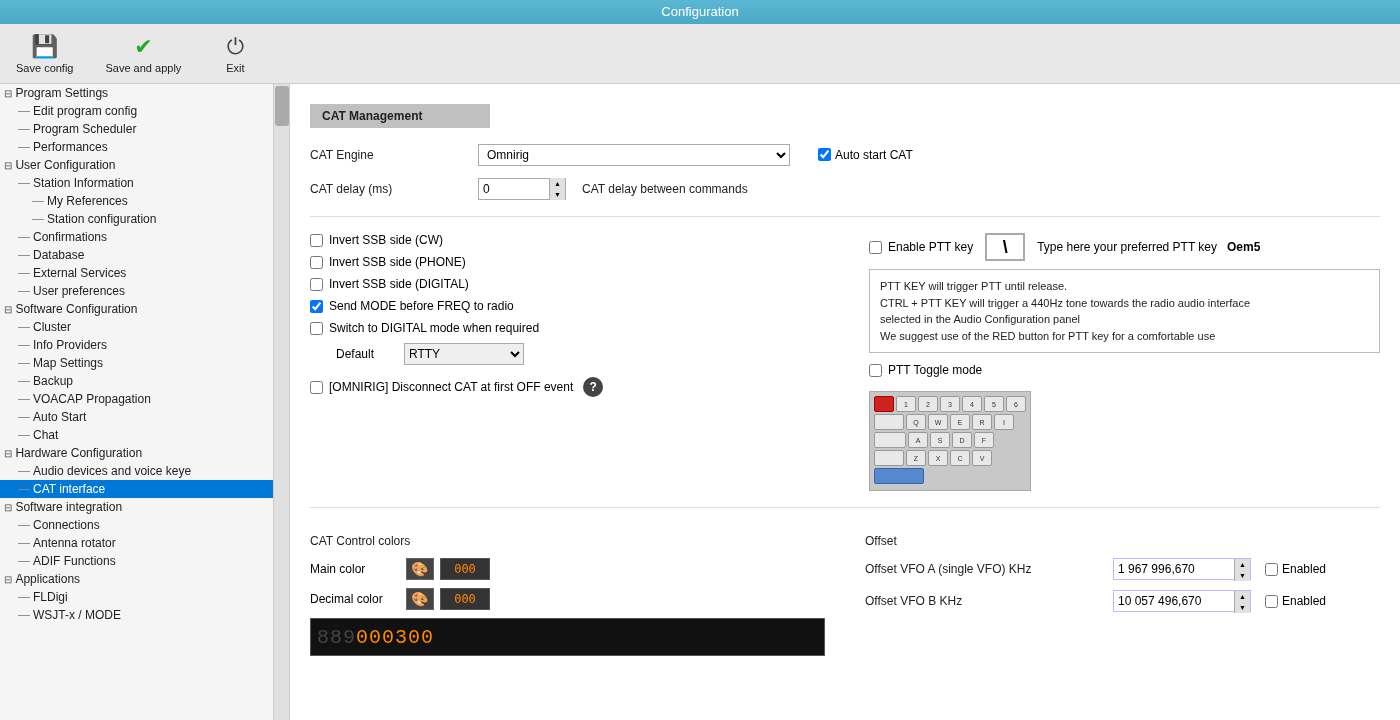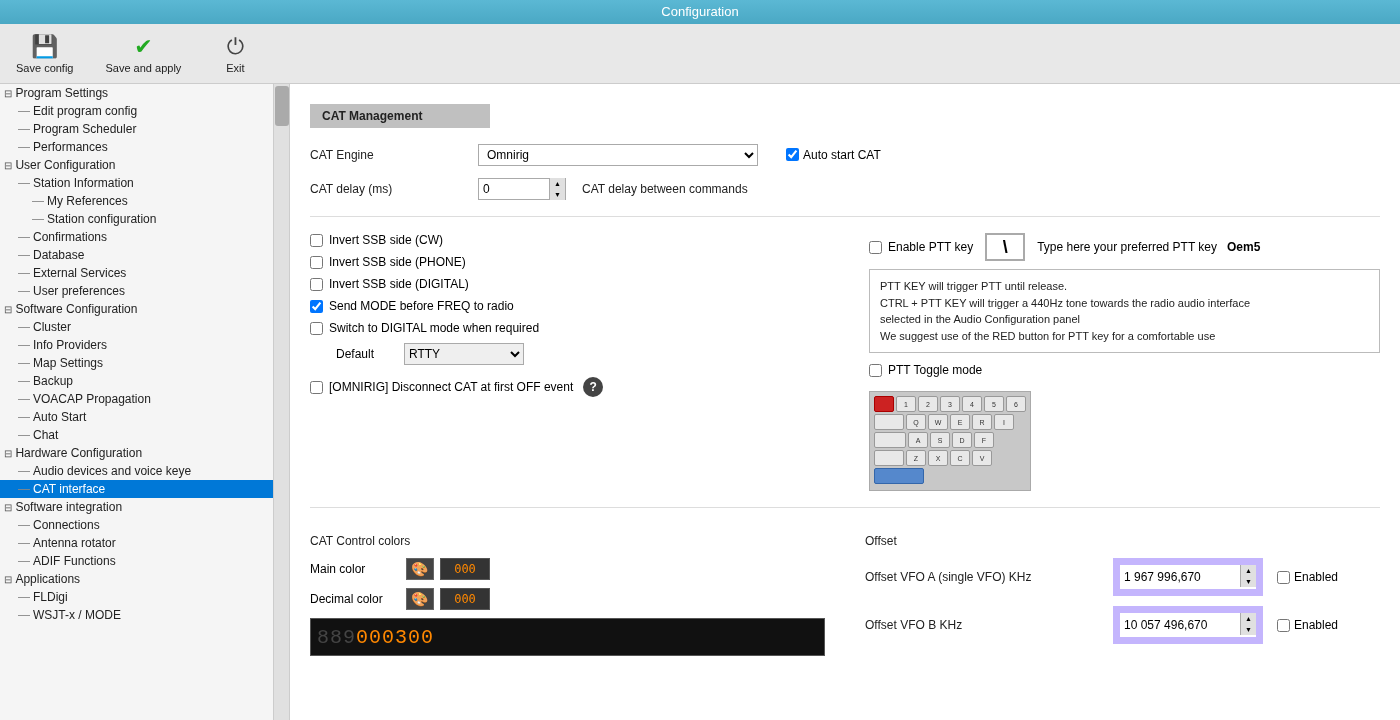--- a/index.html
+++ b/index.html
@@ -96,21 +96,21 @@
       display: flex;
       align-items: center;
       margin-bottom: 12px;
       gap: 8px;
     }
     .form-label {
       min-width: 160px;
       color: #222;
     }
     .form-select {
-      width: 280px;
+      width: 312px;
       padding: 2px 4px;
       border: 1px solid #aaa;
       background: white;
       font-size: 12px;
       height: 22px;
     }
     .checkbox-row {
       display: flex;
       align-items: center;
       margin-bottom: 8px;
@@ -270,22 +270,22 @@
     }
     .offset-row {
       display: flex;
       align-items: center;
       margin-bottom: 10px;
       gap: 8px;
     }
     .offset-label { min-width: 240px; color: #222; }
     .offset-input-wrapper {
       display: flex;
-      border: 7px solid #c4b5fd;
-      height: 38px;
+      border: 1px solid #c4b5fd;
+      height: 22px;
     }
     .offset-input {
       width: 120px;
       border: none;
       padding: 2px 4px;
       font-size: 12px;
       outline: none;
     }
     .help-circle {
       display: inline-flex;

